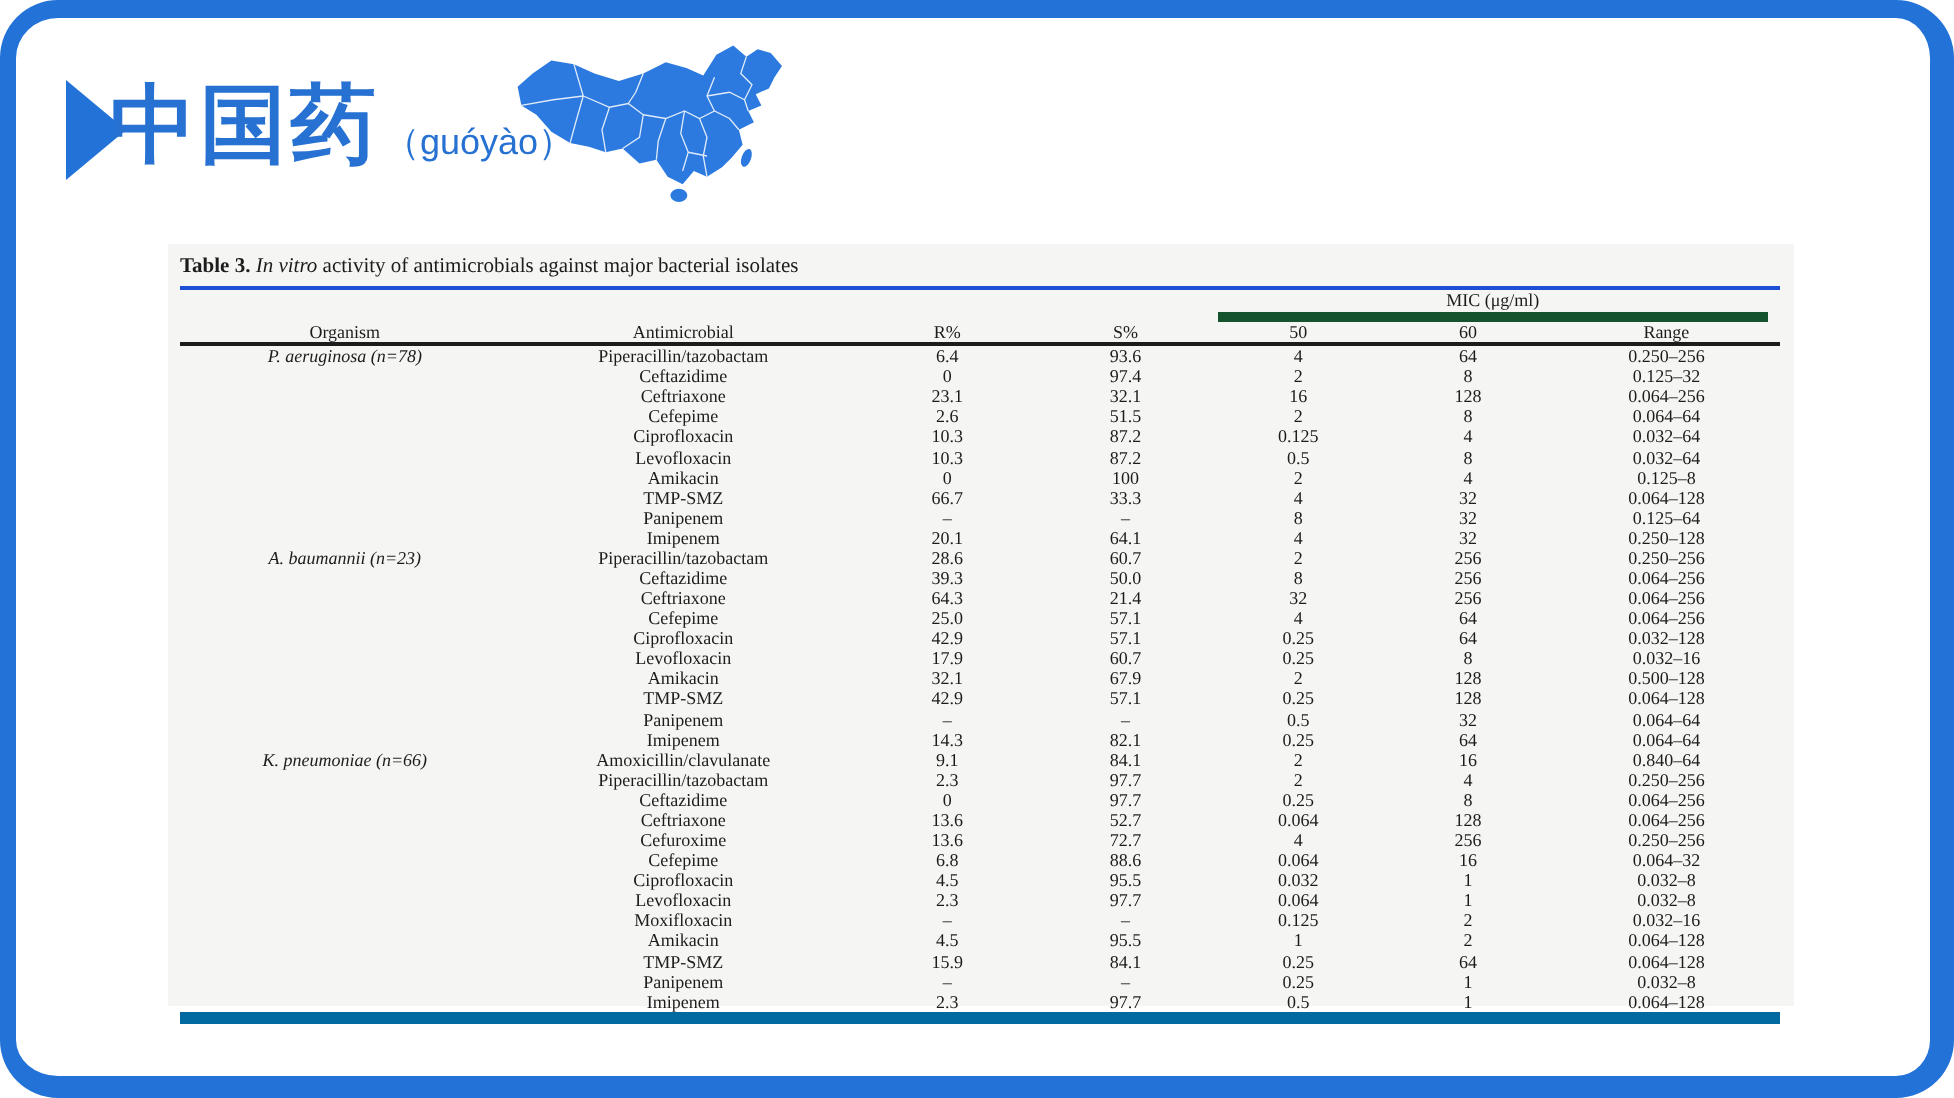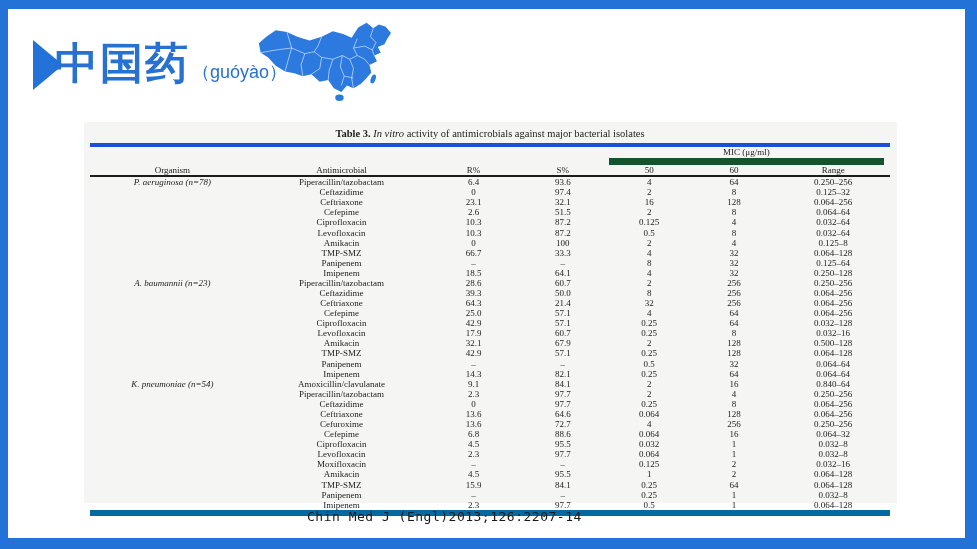--- a/index.html
+++ b/index.html
@@ -10,20 +10,21 @@
     background: #ffffff;
   }
   .slide {
     position: relative;
     width: 977px; height: 549px;
     box-sizing: border-box;
     border-style: solid;
     border-color: #2272D8;
     border-width: 9px 12px 11px 8px;
     background: #ffffff;
+    border-radius: 29px;
   }
   
   .play-triangle {
     position: absolute; left: 25px; top: 31px;
     width: 0; height: 0;
     border-top: 25px solid transparent;
     border-bottom: 25px solid transparent;
     border-left: 30px solid #2272D8;
   }
   .title-wrap {
@@ -51,24 +52,23 @@
   .table-panel {
     position: absolute; left: 76px; top: 113px;
     width: 813px; height: 381px;
     background: #f5f5f3;
     box-sizing: border-box;
     padding: 5px 7px 0 6px;
     color: #1c1c1c;
     font-family: "Liberation Serif", "DejaVu Serif", serif;
   }
   .tbl-title {
-    text-align: center;
     font-size: 10.5px;
     line-height: 14px;
-    border-bottom: 4px solid #1d4ed8;
+    border-bottom: 2px solid #1d4ed8;
     padding-bottom: 2px;
   }
   .tbl-title .b { font-weight: bold; }
   .tbl-title .i { font-style: italic; }
   table.jtable {
     width: 100%;
     border-collapse: collapse;
     table-layout: fixed;
     font-size: 9px;
   }
@@ -80,21 +80,21 @@
     overflow: hidden;
     white-space: nowrap;
   }
   thead tr.h1 th { height: 11px; vertical-align: bottom; }
   thead tr.h2 th { height: 10px; vertical-align: middle; }
   thead th.span2 { vertical-align: middle; }
   thead { border-bottom: 2px solid #1c1c1c; }
   th.col-org, td.org-cell { text-align: left; padding-left: 4px; }
   td.org-cell { font-style: italic; vertical-align: top; }
   .mic-inner {
-    border-bottom: 7px solid #14532d;
+    border-bottom: 5px solid #14532d;
     margin: 0 6px 0 2px;
     padding-bottom: 1px;
   }
   tbody { border-bottom: 6px solid #0369a1; }
   tbody tr { height: 9.85px; }
   
   .citation {
     position: absolute; left: 299px; top: 500px;
     font-family: "DejaVu Sans Mono", "Liberation Mono", monospace;
     font-size: 13px;
@@ -236,21 +236,21 @@
           <tr>
             <td>Panipenem</td>
             <td>–</td>
             <td>–</td>
             <td>8</td>
             <td>32</td>
             <td>0.125–64</td>
           </tr>
           <tr>
             <td>Imipenem</td>
-            <td>18.5</td>
+            <td>20.1</td>
             <td>64.1</td>
             <td>4</td>
             <td>32</td>
             <td>0.250–128</td>
           </tr>
           <tr>
             <td class="org-cell" rowspan="10">A. baumannii (n=23)</td>
             <td>Piperacillin/tazobactam</td>
             <td>28.6</td>
             <td>60.7</td>
@@ -324,21 +324,21 @@
           </tr>
           <tr>
             <td>Imipenem</td>
             <td>14.3</td>
             <td>82.1</td>
             <td>0.25</td>
             <td>64</td>
             <td>0.064–64</td>
           </tr>
           <tr>
-            <td class="org-cell" rowspan="13">K. pneumoniae (n=54)</td>
+            <td class="org-cell" rowspan="13">K. pneumoniae (n=66)</td>
             <td>Amoxicillin/clavulanate</td>
             <td>9.1</td>
             <td>84.1</td>
             <td>2</td>
             <td>16</td>
             <td>0.840–64</td>
           </tr>
           <tr>
             <td>Piperacillin/tazobactam</td>
             <td>2.3</td>
@@ -351,21 +351,21 @@
             <td>Ceftazidime</td>
             <td>0</td>
             <td>97.7</td>
             <td>0.25</td>
             <td>8</td>
             <td>0.064–256</td>
           </tr>
           <tr>
             <td>Ceftriaxone</td>
             <td>13.6</td>
-            <td>64.6</td>
+            <td>52.7</td>
             <td>0.064</td>
             <td>128</td>
             <td>0.064–256</td>
           </tr>
           <tr>
             <td>Cefuroxime</td>
             <td>13.6</td>
             <td>72.7</td>
             <td>4</td>
             <td>256</td>
@@ -432,15 +432,14 @@
             <td>2.3</td>
             <td>97.7</td>
             <td>0.5</td>
             <td>1</td>
             <td>0.064–128</td>
           </tr>
         </tbody>
     </table>
   </div>
 
-  <div class="citation">Chin Med J (Engl)2013;126:2207-14</div>
 
 </div>
 
 </body></html>

